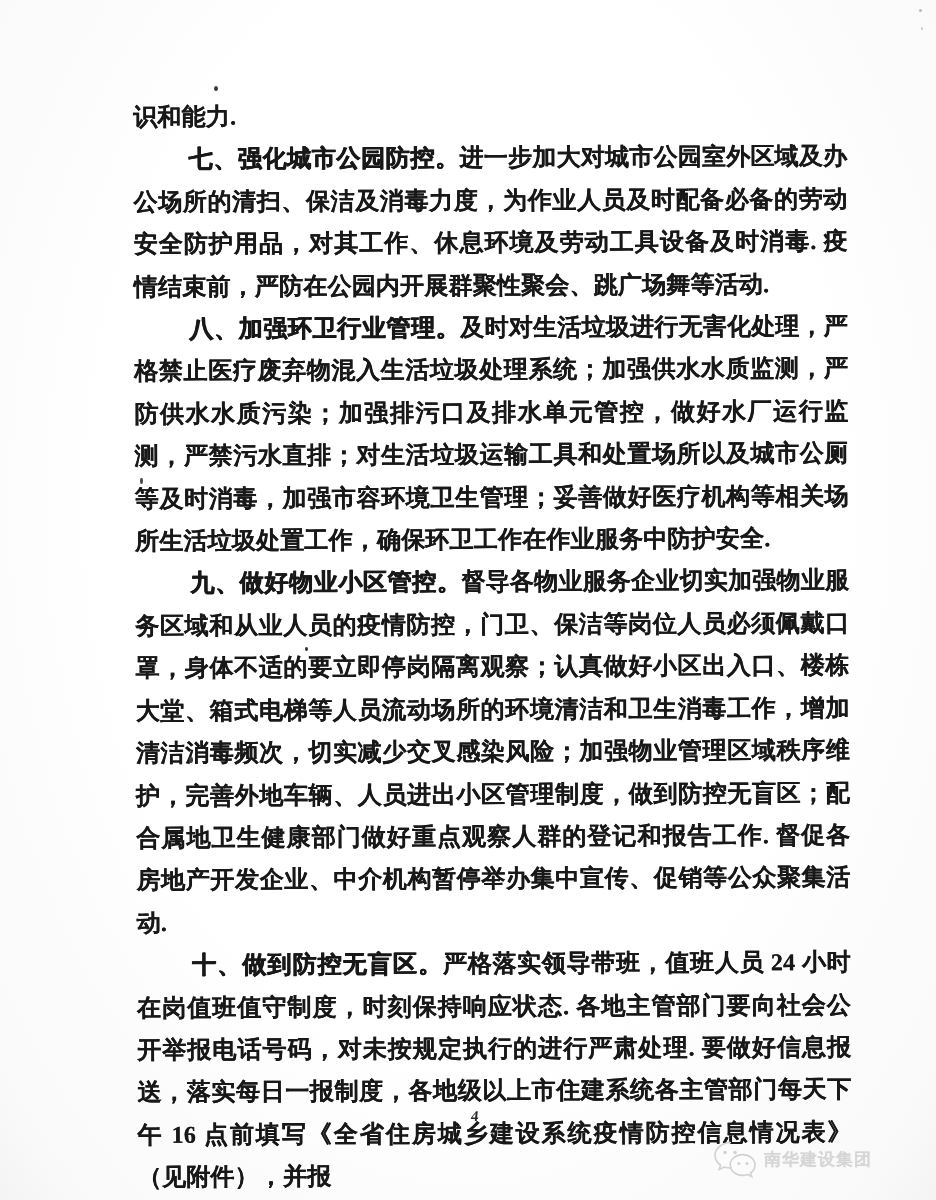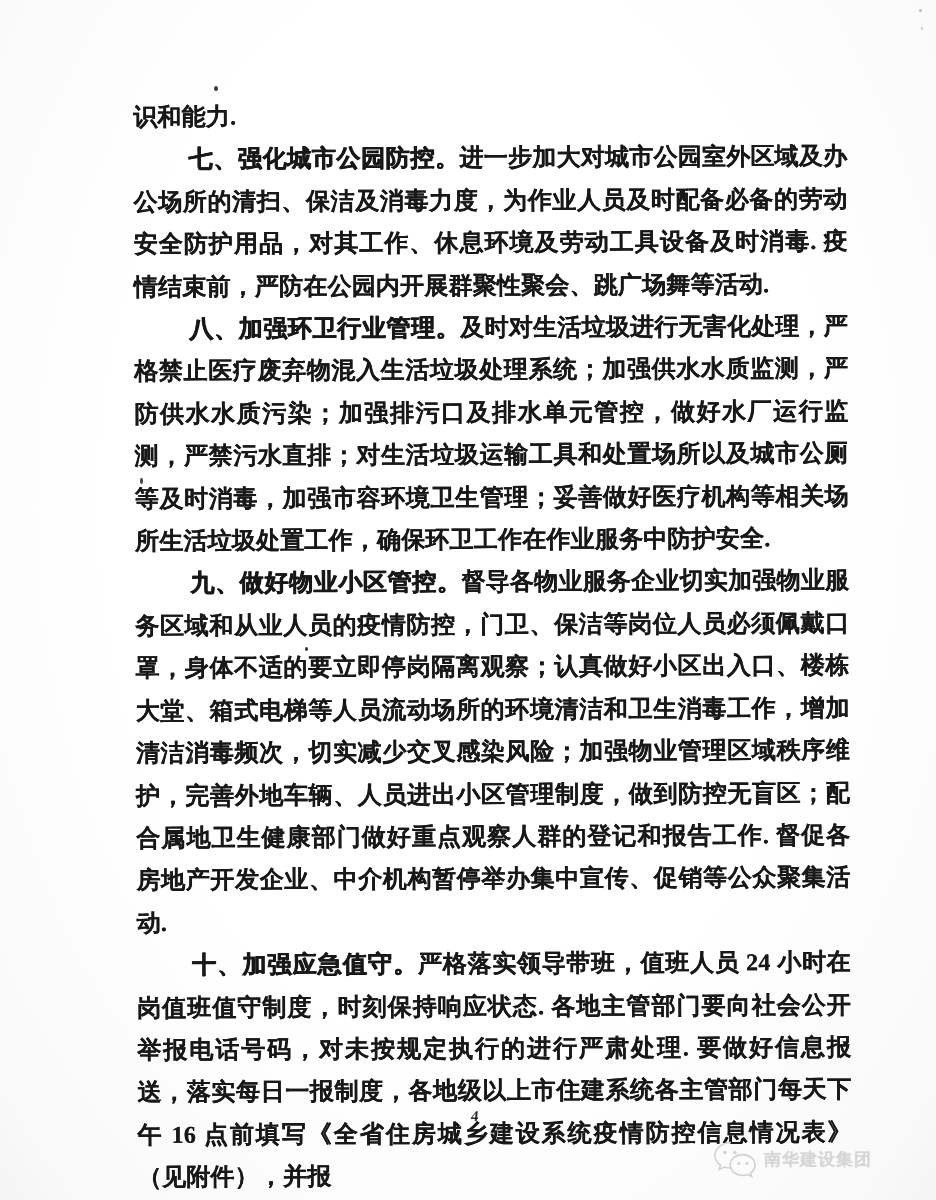--- a/index.html
+++ b/index.html
@@ -103,21 +103,21 @@
 
 <div class="page">
 
   <div class="doc">
     <p class="cont">
       <span class="body-run">识和能力.</span>
     </p>
     <p><span class="lead">七、强化城市公园防控。</span><span class="body-run">进一步加大对城市公园室外区域及办公场所的清扫、保洁及消毒力度，为作业人员及时配备必备的劳动安全防护用品，对其工作、休息环境及劳动工具设备及时消毒. 疫情结束前，严防在公园内开展群聚性聚会、跳广场舞等活动.</span></p>
     <p><span class="lead">八、加强环卫行业管理。</span><span class="body-run">及时对生活垃圾进行无害化处理，严格禁止医疗废弃物混入生活垃圾处理系统；加强供水水质监测，严防供水水质污染；加强排污口及排水单元管控，做好水厂运行监测，严禁污水直排；对生活垃圾运输工具和处置场所以及城市公厕等及时消毒，加强市容环境卫生管理；妥善做好医疗机构等相关场所生活垃圾处置工作，确保环卫工作在作业服务中防护安全.</span></p>
     <p><span class="lead">九、做好物业小区管控。</span><span class="body-run">督导各物业服务企业切实加强物业服务区域和从业人员的疫情防控，门卫、保洁等岗位人员必须佩戴口罩，身体不适的要立即停岗隔离观察；认真做好小区出入口、楼栋大堂、箱式电梯等人员流动场所的环境清洁和卫生消毒工作，增加清洁消毒频次，切实减少交叉感染风险；加强物业管理区域秩序维护，完善外地车辆、人员进出小区管理制度，做到防控无盲区；配合属地卫生健康部门做好重点观察人群的登记和报告工作. 督促各房地产开发企业、中介机构暂停举办集中宣传、促销等公众聚集活动.</span></p>
-    <p><span class="lead">十、加强应急值守。</span><span class="body-run">严格落实领导带班，值班人员 24 小时在岗值班值守制度，时刻保持响应状态. 各地主管部门要向社会公开举报电话号码，对未按规定执行的进行严肃处理. 要做好信息报送，落实每日一报制度，各地级以上市住建系统各主管部门每天下午 16 点前填写《全省住房城乡建设系统疫情防控信息情况表》（见附件），并报</span></p>
+    <p><span class="lead">十、做到防控无盲区。</span><span class="body-run">严格落实领导带班，值班人员 24 小时在岗值班值守制度，时刻保持响应状态. 各地主管部门要向社会公开举报电话号码，对未按规定执行的进行严肃处理. 要做好信息报送，落实每日一报制度，各地级以上市住建系统各主管部门每天下午 16 点前填写《全省住房城乡建设系统疫情防控信息情况表》（见附件），并报</span></p>
   </div>
 
   <div class="page-number">4</div>
 
   <div class="watermark">
     <span class="wm-icon">
       <svg width="46" height="38" viewBox="0 0 46 38" xmlns="http://www.w3.org/2000/svg">
         <g fill="none" stroke="#d2d2d2" stroke-width="1.6">
           <path d="M19 2.5 C10.2 2.5 3 8.3 3 15.3 c0 4 2.2 7.5 5.6 9.8 l-1.4 4.4 5-2.5 c2 .7 4.1 1 6.3 1 .4 0 .9 0 1.3-.1"></path>
           <path d="M43 25 c0-5.8-5.6-10.4-12.4-10.4 S18.2 19.2 18.2 25 c0 5.8 5.6 10.4 12.4 10.4 c1.8 0 3.5-.3 5-.9 l4.1 2.1 -1.1-3.6 c2.7-1.9 4.4-4.8 4.4-8z"></path>

